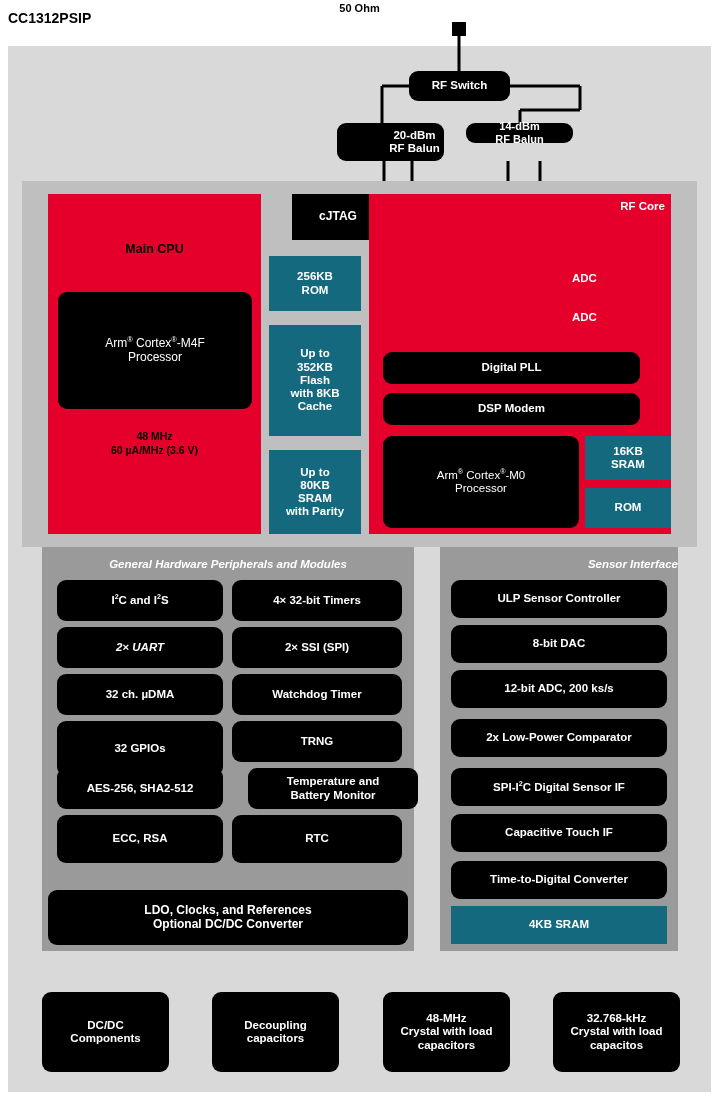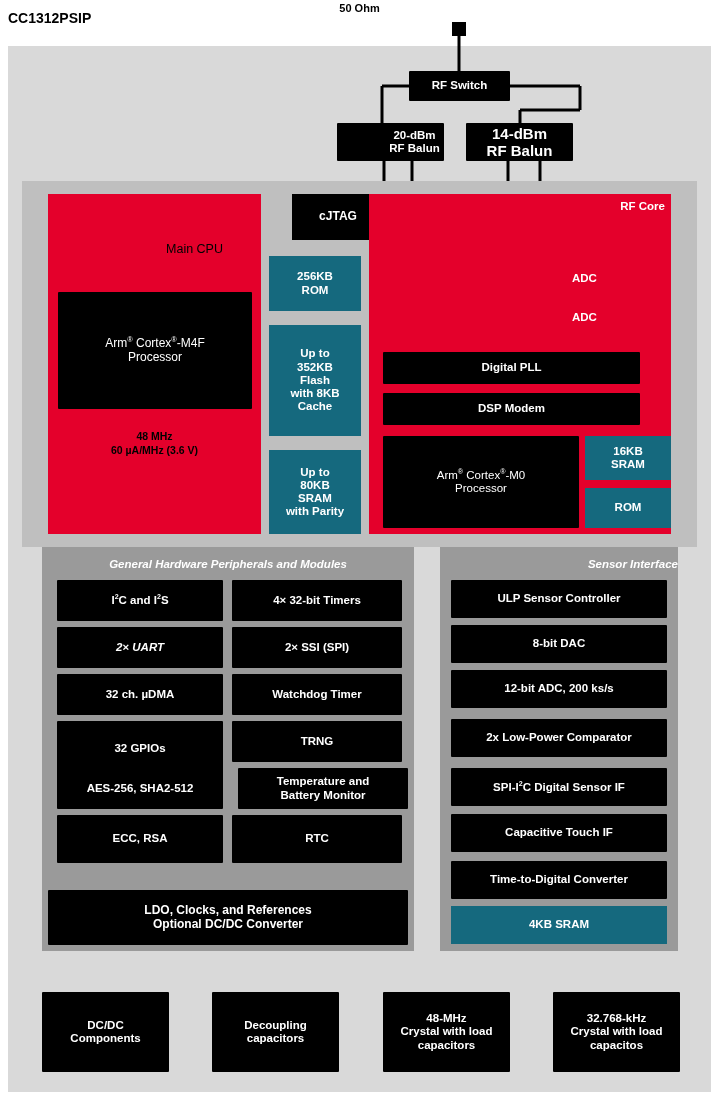--- a/index.html
+++ b/index.html
@@ -18,38 +18,38 @@
     position:absolute;left:452px;top:22px;width:14px;height:14px;background:#000;
   }
   
   #chip-body{
     position:absolute;left:8px;top:46px;width:703px;height:1046px;background:#d9d9d9;
   }
   
   #wires{position:absolute;left:0;top:0;width:719px;height:1100px;pointer-events:none;}
   
   .box{position:absolute;box-sizing:border-box;display:flex;align-items:center;justify-content:center;text-align:center;}
-  .blk{background:#000;color:#fff;border-radius:1px;}
+  .blk{background:#000;color:#fff;border-radius:9px;}
   .blk-sq{background:#000;color:#fff;}
   .red{background:#e4002b;}
   .teal{background:#15697e;color:#fff;}
   .txt{line-height:1.15;}
   sup{font-size:.62em;vertical-align:super;}
 
   
   #rf-switch{left:409px;top:71px;width:101px;height:30px;font-size:11.5px;font-weight:bold;}
   #balun-20{left:337px;top:123px;width:107px;height:38px;font-size:11.5px;font-weight:bold;}
-  #balun-14{left:466px;top:123px;width:107px;height:38px;font-size:15px;font-weight:bold;}
+  #balun-14{left:466px;top:123px;width:107px;height:20px;font-size:11px;font-weight:bold;}
 
   
   #core-frame{position:absolute;left:22px;top:181px;width:675px;height:366px;background:#bfbfbf;}
 
   
   #main-cpu-block{left:48px;top:194px;width:213px;height:340px;}
-  #main-cpu-title{position:absolute;left:48px;top:242px;width:213px;text-align:center;font-size:12.5px;font-weight:normal;color:#000;padding-left:40px;}
+  #main-cpu-title{position:absolute;left:48px;top:242px;width:213px;text-align:center;font-size:12.5px;font-weight:bold;color:#000;}
   #cortex-m4{left:58px;top:292px;width:194px;height:117px;font-size:12px;}
   #cpu-freq{position:absolute;left:48px;top:429px;width:213px;text-align:center;font-size:10.5px;font-weight:bold;color:#000;line-height:1.35;}
 
   
   #cjtag{left:269px;top:194px;width:92px;height:46px;font-size:12px;font-weight:bold;}
   #rom256{left:269px;top:256px;width:92px;height:55px;font-size:11.5px;font-weight:bold;}
   #flash352{left:269px;top:325px;width:92px;height:111px;font-size:11.5px;font-weight:bold;}
   #sram80{left:269px;top:450px;width:92px;height:84px;font-size:11.5px;font-weight:bold;}
 
   
@@ -199,21 +199,21 @@
 <div class="box blk txt pcell" style="left:57px;top:627px;width:166px;height:41px;font-style:italic;">2× UART</div>
 <div class="box blk txt pcell" style="left:57px;top:674px;width:166px;height:41px;">32 ch. µDMA</div>
 <div class="box blk txt pcell" style="left:57px;top:721px;width:166px;height:55px;">32 GPIOs</div>
 <div class="box blk txt pcell" style="left:57px;top:768px;width:166px;height:41px;">AES-256,  SHA2-512</div>
 <div class="box blk txt pcell" style="left:57px;top:815px;width:166px;height:48px;">ECC, RSA</div>
 
 <div class="box blk txt pcell" style="left:232px;top:580px;width:170px;height:41px;">4× 32-bit Timers</div>
 <div class="box blk txt pcell" style="left:232px;top:627px;width:170px;height:41px;">2× SSI (SPI)</div>
 <div class="box blk txt pcell" style="left:232px;top:674px;width:170px;height:41px;">Watchdog Timer</div>
 <div class="box blk txt pcell" style="left:232px;top:721px;width:170px;height:41px;">TRNG</div>
-<div class="box blk txt pcell" style="left:238px;top:768px;width:170px;height:41px;white-space:pre-line;">Temperature and
+<div class="box blk txt pcell" style="left:248px;top:768px;width:170px;height:41px;white-space:pre-line;">Temperature and
 Battery Monitor</div>
 <div class="box blk txt pcell" style="left:232px;top:815px;width:170px;height:48px;">RTC</div>
 
 <div class="box blk txt" id="ldo" style="white-space:pre-line;">LDO, Clocks, and References
 Optional DC/DC Converter</div>
 
 <div id="sensor-panel"></div>
 <div id="sensor-title">Sensor Interface</div>
 
 <div class="box blk txt scell" style="position:absolute;top:580px;">ULP Sensor Controller</div>

